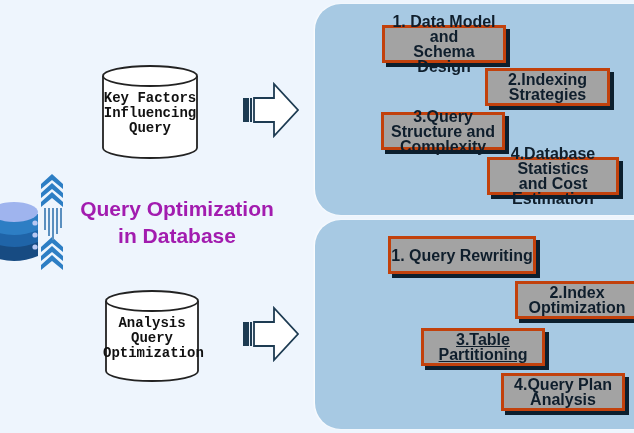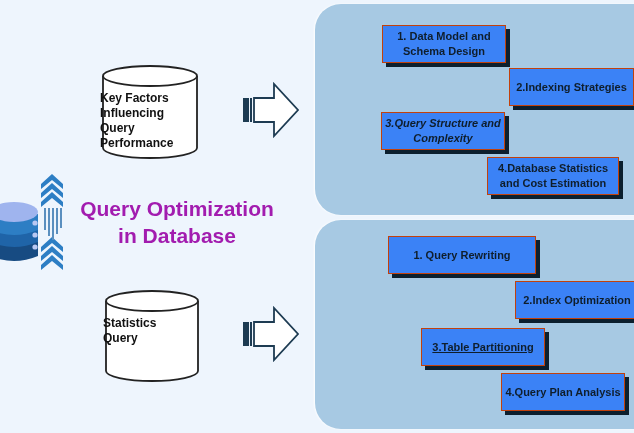--- a/index.html
+++ b/index.html
@@ -12,38 +12,39 @@
     position:absolute; left:315px; width:340px;
     background:#a7c9e3;
     border-radius:26px 0 0 26px;
     box-shadow: -1px 0 2px rgba(255,255,255,0.9);
   }
   #panel-top { top:4px; height:211px; }
   #panel-bottom { top:220px; height:209px; }
 
   .step {
     position:absolute;
-    background:#3b82f6;
-    border:1px solid #c2410c;
+    background:#a3a3a3;
+    border:3px solid #c2410c;
     box-shadow: 4px 4px 0 #0c1f2e;
     color:#0f1e2c;
     font-weight:bold;
-    font-size:11px;
+    font-size:16px;
     line-height:15px;
     display:flex; align-items:center; justify-content:center;
     text-align:center;
     box-sizing:border-box;
     white-space:pre-line;
   }
 
   .cyl { position:absolute; }
   .cyl-text {
     position:absolute; left:0; width:100%;
-    text-align:left; font-weight:bold; font-size:12px; line-height:15px;
+    text-align:center; font-weight:bold; font-size:14px; line-height:15px;
     color:#111;
+    font-family:Liberation Mono, monospace;
   }
 
   .arrow { position:absolute; }
 
   #title {
     position:absolute; left:72px; top:195px; width:210px;
     text-align:center; font-weight:bold; font-size:21px; line-height:27px;
     color:#a21caf;
   }
 
@@ -86,52 +87,52 @@
 
 <div class="cyl" style="left:100px;top:64px;width:100px;height:96px;">
   <svg width="100" height="96" viewBox="0 0 100 96">
     <path d="M3,12 L3,84 A47,10 0 0 0 97,84 L97,12" fill="#ffffff" stroke="#222" stroke-width="1.8"></path>
     <ellipse cx="50" cy="12" rx="47" ry="10" fill="#ffffff" stroke="#222" stroke-width="1.8"></ellipse>
   </svg>
   <div class="cyl-text" style="top:27px;">
     <div>Key Factors</div>
     <div>Influencing</div>
     <div>Query</div>
-    <div>Performance</div>
   </div>
 </div>
 
 <svg class="arrow" style="left:242px;top:82px;" width="58" height="56" viewBox="0 0 58 56">
   <rect x="1" y="16" width="6" height="24" fill="#1d3b52"></rect>
   <rect x="8" y="16" width="2" height="24" fill="#1d3b52"></rect>
   <polygon points="12,16 32,16 32,2 56,28 32,54 32,40 12,40" fill="#ffffff" stroke="#1d3b52" stroke-width="1.8" stroke-linejoin="miter"></polygon>
 </svg>
 
 <div class="cyl" style="left:103px;top:289px;width:98px;height:94px;">
   <svg width="98" height="94" viewBox="0 0 98 94">
     <path d="M3,12 L3,82 A46,10 0 0 0 95,82 L95,12" fill="#ffffff" stroke="#222" stroke-width="1.8"></path>
     <ellipse cx="49" cy="12" rx="46" ry="10" fill="#ffffff" stroke="#222" stroke-width="1.8"></ellipse>
   </svg>
   <div class="cyl-text" style="top:27px;">
-    <div>Statistics</div>
+    <div>Analysis</div>
     <div>Query</div>
+    <div>Optimization</div>
   </div>
 </div>
 
 <svg class="arrow" style="left:242px;top:306px;" width="58" height="56" viewBox="0 0 58 56">
   <rect x="1" y="16" width="6" height="24" fill="#1d3b52"></rect>
   <rect x="8" y="16" width="2" height="24" fill="#1d3b52"></rect>
   <polygon points="12,16 32,16 32,2 56,28 32,54 32,40 12,40" fill="#ffffff" stroke="#1d3b52" stroke-width="1.8" stroke-linejoin="miter"></polygon>
 </svg>
 
 <div class="panel" id="panel-top"></div>
 <div class="step" style="left:382px;top:25px;width:124px;height:38px;">1.   Data Model and
 Schema Design</div>
-<div class="step" style="left:509px;top:68px;width:125px;height:38px;">2.Indexing Strategies</div>
-<div class="step" style="left:381px;top:112px;width:124px;height:38px;font-style:italic;">3.Query Structure and
+<div class="step" style="left:485px;top:68px;width:125px;height:38px;">2.Indexing Strategies</div>
+<div class="step" style="left:381px;top:112px;width:124px;height:38px;">3.Query Structure and
 Complexity</div>
 <div class="step" style="left:487px;top:157px;width:132px;height:38px;">4.Database Statistics
 and Cost Estimation</div>
 
 <div class="panel" id="panel-bottom"></div>
 <div class="step" style="left:388px;top:236px;width:148px;height:38px;">1.   Query Rewriting</div>
 <div class="step" style="left:491px;top:281px;width:124px;height:38px;margin-left:24px;">2.Index Optimization</div>
 <div class="step" style="left:421px;top:328px;width:124px;height:38px;text-decoration:underline;">3.Table Partitioning</div>
 <div class="step" style="left:501px;top:373px;width:124px;height:38px;">4.Query Plan Analysis</div>
 

